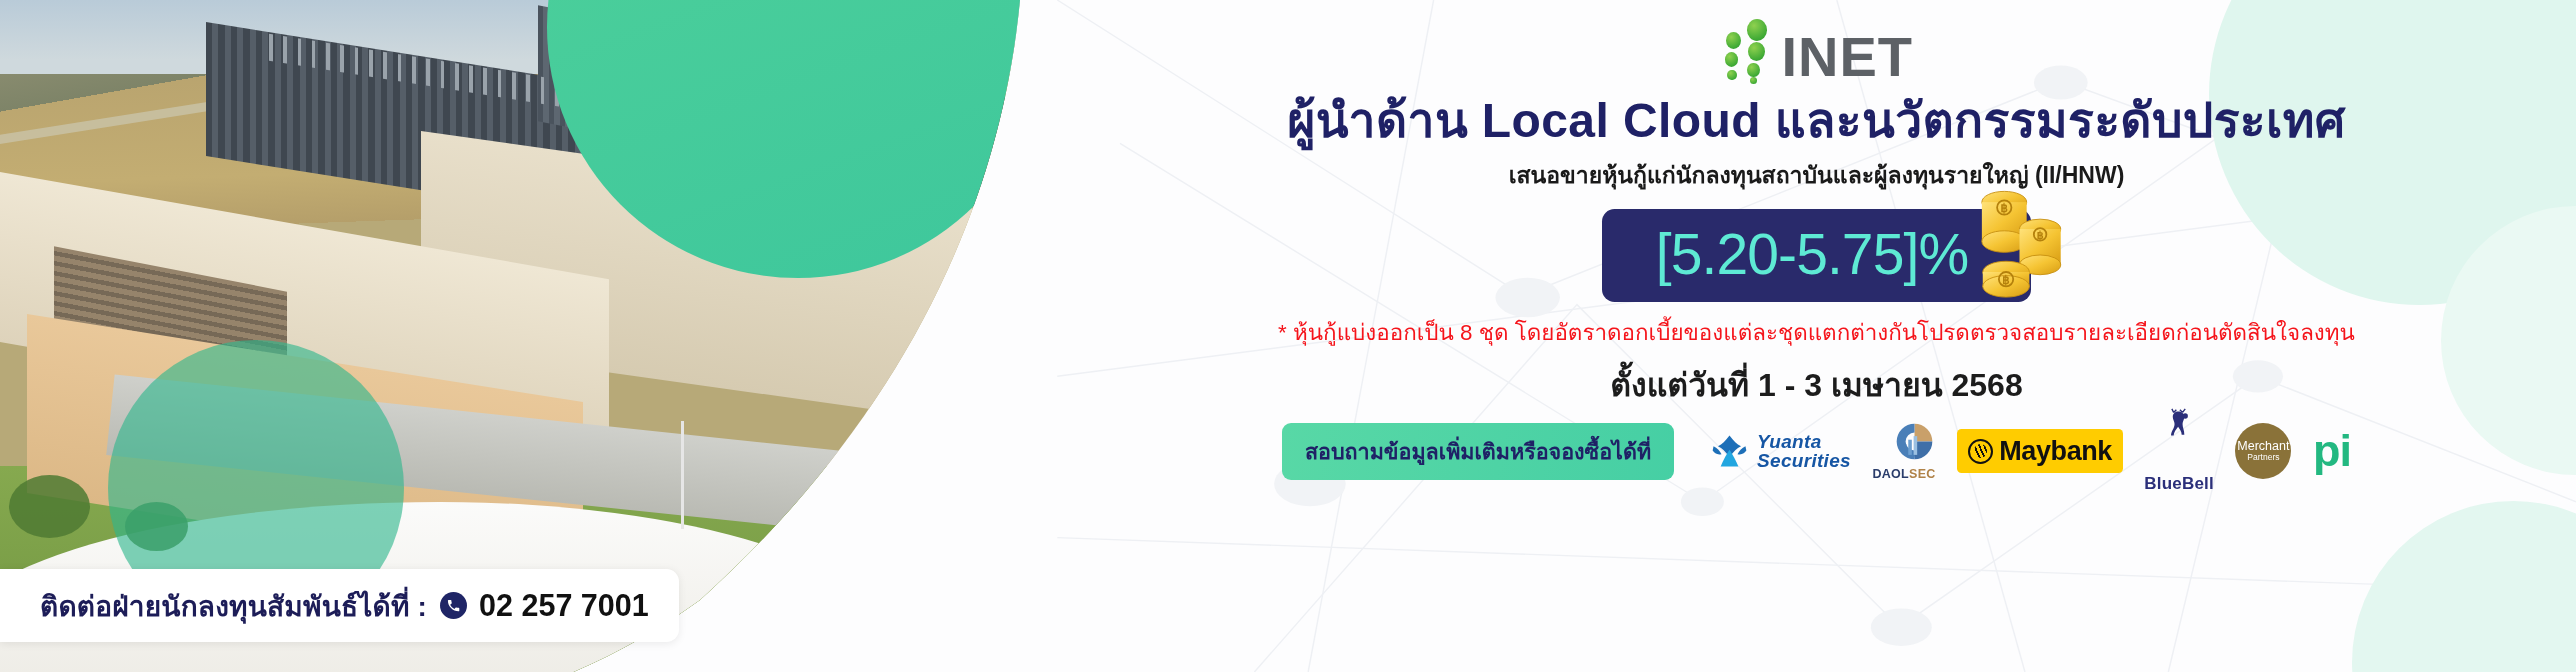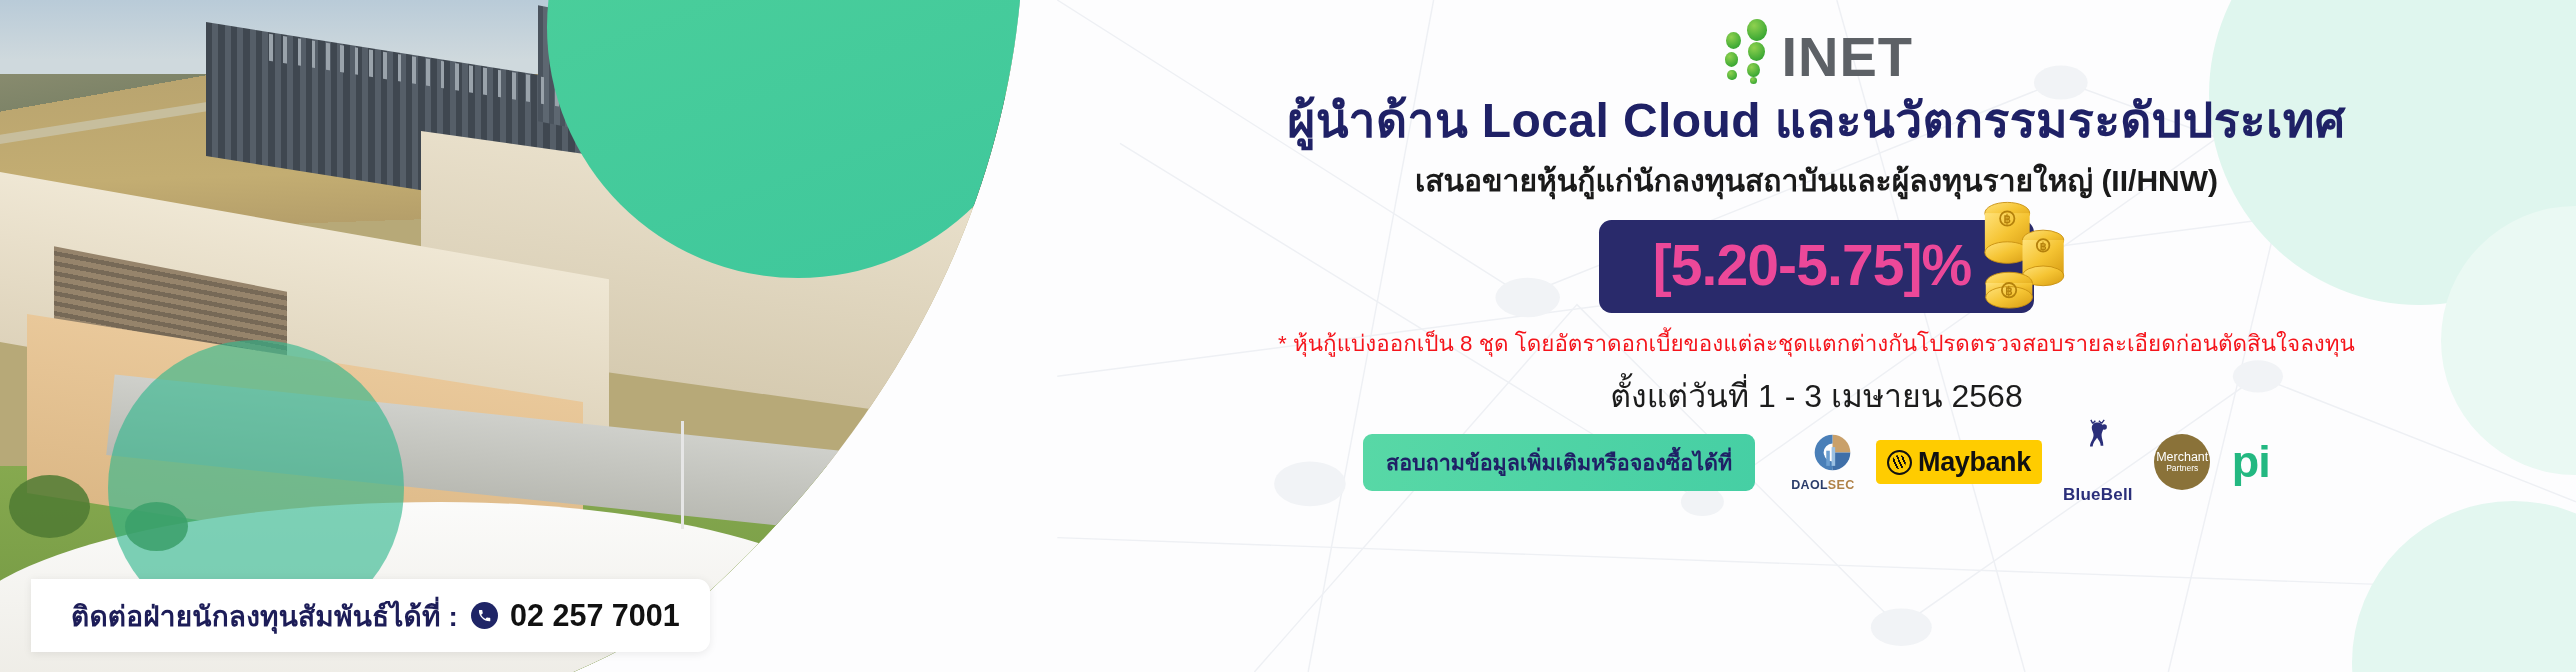--- a/index.html
+++ b/index.html
@@ -127,28 +127,27 @@
     background: linear-gradient(160deg,#4fd19a,#3ec79c);
   }
   .photo-circle-b {
     position:absolute; left:108px; top:340px;
     width:296px; height:296px; border-radius:50%;
     background: rgba(46,182,140,.62);
   }
 
   
   .contact-card {
-    position:absolute; left:0; bottom:20px;
+    position:absolute; left:0; bottom:30px;
     background:#ffffff;
     border-radius: 0 12.5px 12.5px 0;
     padding: 14.3px 30.5px 14.3px 40px;
     display:flex; align-items:center; gap:12.5px;
     box-shadow: 0 1.8px 9px rgba(0,0,0,.08);
     z-index: 9;
-    margin-left: 31px;
   }
   .contact-text {
     font-size: 28px; font-weight: 700;
     color:#1d1d58; white-space:nowrap; letter-spacing:0.2px;
   }
   .phone-badge {
     width:27px; height:27px; border-radius:50%;
     background:#1f2566; display:inline-flex;
     align-items:center; justify-content:center; flex:0 0 auto;
   }
@@ -177,45 +176,45 @@
   }
 
   
   .headline {
     margin-top: 12.5px;
     font-size: 48px; font-weight: 700; color:#1f2166;
     letter-spacing:0.4px; white-space:nowrap; line-height:1.1;
   }
   .subhead {
     margin-top: 9px;
-    font-size: 30px; font-weight: 700; color:#1a1a1a;
+    font-size: 23px; font-weight: 700; color:#1a1a1a;
     white-space:nowrap;
   }
 
   
   .rate-wrap { position:relative; margin-top: 16px; }
   .rate-box {
     background:#292a6b;
     border-radius: 12.5px;
     padding: 12.5px 63px 14.3px 54px;
     display:flex; align-items:center; gap:20px;
   }
   .rate-label { font-size:45px; font-weight:700; color:#ffffff; white-space:nowrap; }
-  .rate-value { font-size:57px; font-weight:700; color:#ec4899; white-space:nowrap;
+  .rate-value { font-size:57px; font-weight:400; color:#5eead4; white-space:nowrap;
     letter-spacing:-0.9px; }
   .coins { position:absolute; right:-38px; top:-23px; width:99px; height:112px; }
 
   
   .note {
     margin-top: 12.5px;
     font-size: 22.4px; color:#f5141b; font-weight:500; white-space:nowrap;
   }
   .date-line {
     margin-top: 9px;
-    font-size: 32px; font-weight:400; color:#1c1c1c; white-space:nowrap;
+    font-size: 32px; font-weight:700; color:#1c1c1c; white-space:nowrap;
   }
 
   
   .partner-row {
     margin-top: 12.5px;
     display:flex; align-items:center; gap:36px;
   }
   .cta-button {
     background: linear-gradient(100deg,#58d8a6,#46cfa4);
     color:#1f2166; font-size:21.5px; font-weight:600;
@@ -387,20 +386,34 @@
     <div class="note">* หุ้นกู้แบ่งออกเป็น 8 ชุด โดยอัตราดอกเบี้ยของแต่ละชุดแตกต่างกันโปรดตรวจสอบรายละเอียดก่อนตัดสินใจลงทุน</div>
 
     <div class="date-line">ตั้งแต่วันที่ 1 - 3 เมษายน 2568</div>
 
     <div class="partner-row">
 
       <button class="cta-button">สอบถามข้อมูลเพิ่มเติมหรือจองซื้อได้ที่</button>
 
       <div class="partners">
 
+        <div class="plogo yuanta">
+          <span class="yuanta-mark">
+            <svg viewBox="0 0 44 44" width="39" height="39" aria-hidden="true">
+              <path d="M22 4 C17 10 14 14 9 16 C14 18 17 22 22 28 C27 22 30 18 35 16 C30 14 27 10 22 4Z" fill="#1d6fb8"></path>
+              <path d="M22 20 C18 26 15 32 12 39 L32 39 C29 32 26 26 22 20Z" fill="#22a6e0"></path>
+              <path d="M4 16 C8 18 11 21 13 25 C8 26 5 24 3 21Z" fill="#1d6fb8"></path>
+              <path d="M40 16 C36 18 33 21 31 25 C36 26 39 24 41 21Z" fill="#1d6fb8"></path>
+            </svg>
+          </span>
+          <span class="yuanta-text">
+            <b>Yuanta</b>
+            <b>Securities</b>
+          </span>
+        </div>
 
         <div class="plogo daol">
           <div>
             <span class="daol-mark">
               <svg viewBox="0 0 48 46" width="43" height="41" aria-hidden="true">
                 <path d="M24 3 a20 20 0 1 0 0 40 a20 20 0 0 0 0-40 Z" fill="none"></path>
                 <path d="M24 23 L24 3 A20 20 0 0 1 44 23 Z" fill="#c9a06a"></path>
                 <path d="M24 23 L44 23 A20 20 0 0 1 24 43 Z" fill="#3f6fa8"></path>
                 <path d="M24 3 A20 20 0 0 0 24 43 A20 20 0 0 0 24 33 A10 10 0 0 1 24 13 Z" fill="#4a7fb8"></path>
                 <rect x="11" y="26" width="4" height="12" fill="#4a7fb8"></rect>

